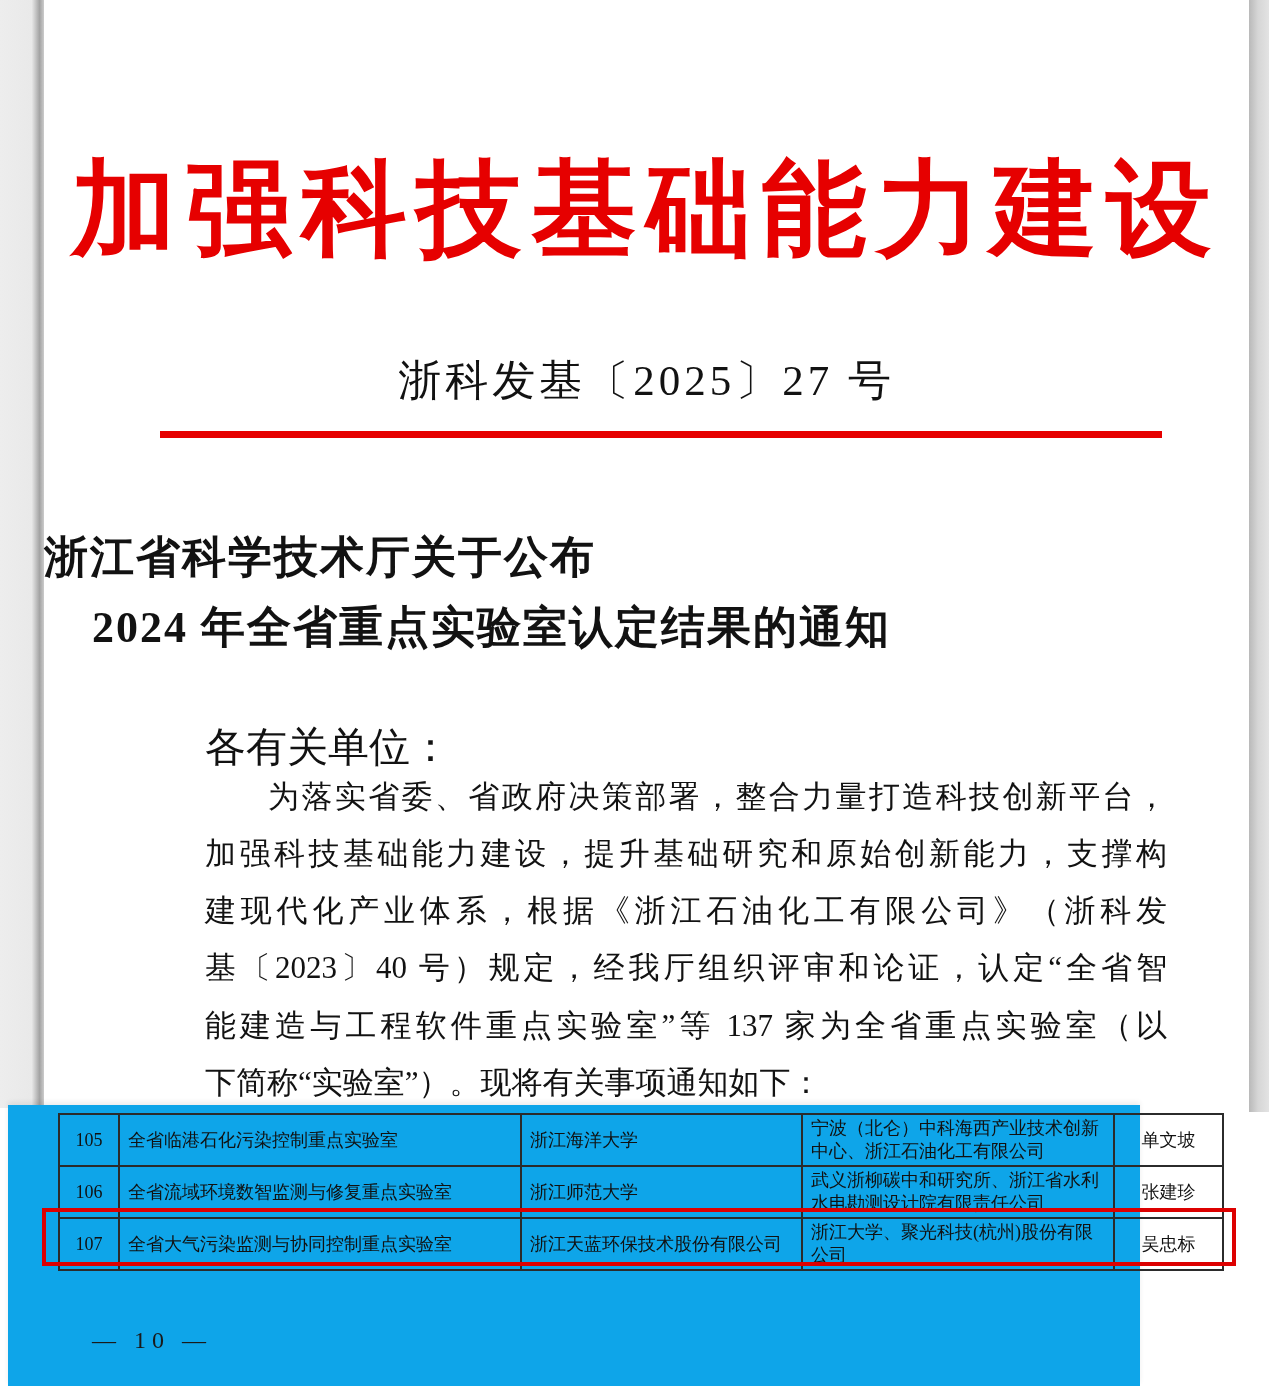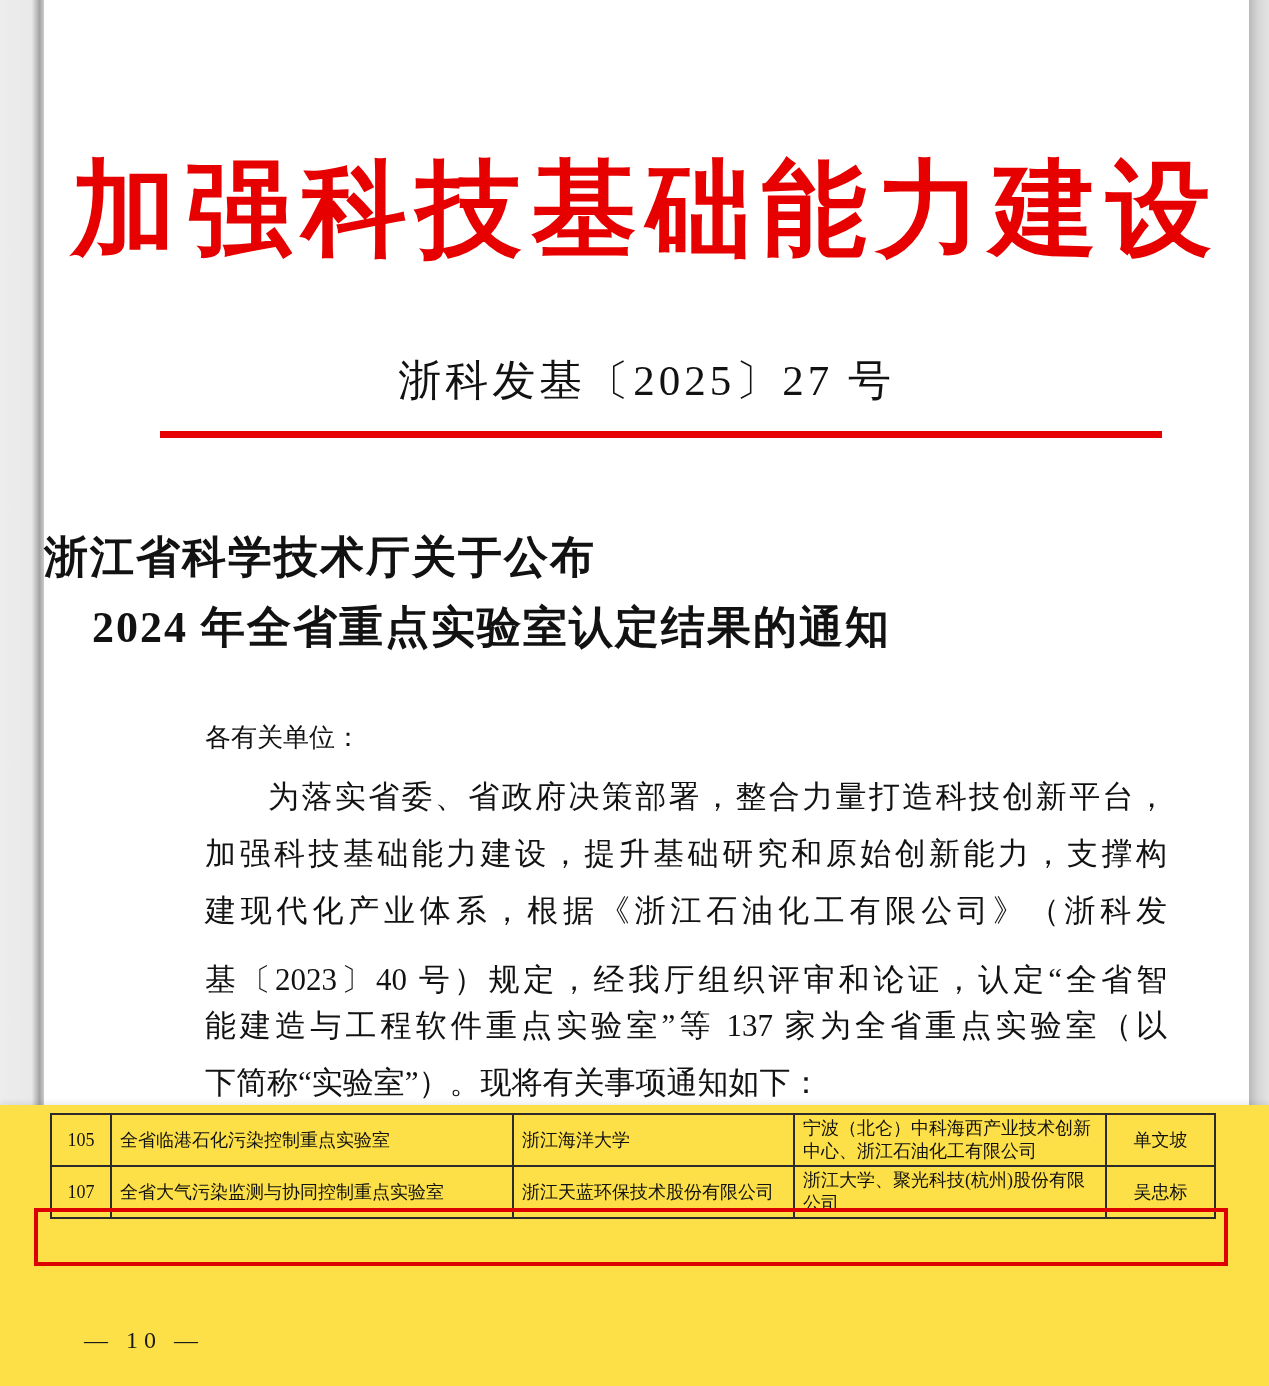--- a/index.html
+++ b/index.html
@@ -41,40 +41,40 @@
   .heading{
     position:absolute;left:44px;width:1205px;
     text-align:left;
     font-size:44px;font-weight:700;
     letter-spacing:2px;
   }
   .heading.l1{top:528px;}
   .heading.l2{top:598px;padding-left:48px;}
   .salutation{
     position:absolute;left:205px;top:720px;
-    font-size:26px;
+    font-size:41px;
   }
   .body-line{
     position:absolute;left:205px;width:962px;
     font-size:31px;
     white-space:nowrap;
     text-align:justify;
     text-align-last:justify;
   }
   .body-line.indent{padding-left:63px;width:899px;}
   .body-line.b0{top:776px;}
   .body-line.b1{top:833px;}
   .body-line.b2{top:890px;}
-  .body-line.b3{top:947px;margin-top:12px;}
+  .body-line.b3{top:947px;}
   .body-line.b4{top:1005px;}
   .body-line.b5{top:1062px;text-align-last:auto;}
   
   .table-section{
-    position:absolute;left:0;top:1105px;width:1269px;height:281px;
-    background:#fde047;
+    position:absolute;left:8px;top:1105px;width:1132px;height:281px;
+    background:#0ea5e9;
     box-shadow:0 -3px 5px rgba(0,0,0,0.07);
   }
   table.gov-table{
     position:absolute;left:50px;top:8px;
     width:1164px;
     border-collapse:collapse;
     table-layout:fixed;
     font-size:18px;
     color:#111;
   }
@@ -139,20 +139,27 @@
       </colgroup>
       <tbody>
         <tr>
           <td class="c-no">105</td>
           <td class="c-lab">全省临港石化污染控制重点实验室</td>
           <td class="c-org">浙江海洋大学</td>
           <td class="c-partners">宁波（北仑）中科海西产业技术创新中心、浙江石油化工有限公司</td>
           <td class="c-director">单文坡</td>
         </tr>
         <tr>
+          <td class="c-no">106</td>
+          <td class="c-lab">全省流域环境数智监测与修复重点实验室</td>
+          <td class="c-org">浙江师范大学</td>
+          <td class="c-partners">武义浙柳碳中和研究所、浙江省水利水电勘测设计院有限责任公司</td>
+          <td class="c-director">张建珍</td>
+        </tr>
+        <tr>
           <td class="c-no">107</td>
           <td class="c-lab">全省大气污染监测与协同控制重点实验室</td>
           <td class="c-org">浙江天蓝环保技术股份有限公司</td>
           <td class="c-partners">浙江大学、聚光科技(杭州)股份有限公司</td>
           <td class="c-director">吴忠标</td>
         </tr>
       </tbody>
     </table>
 
     <div class="highlight-box"></div>

